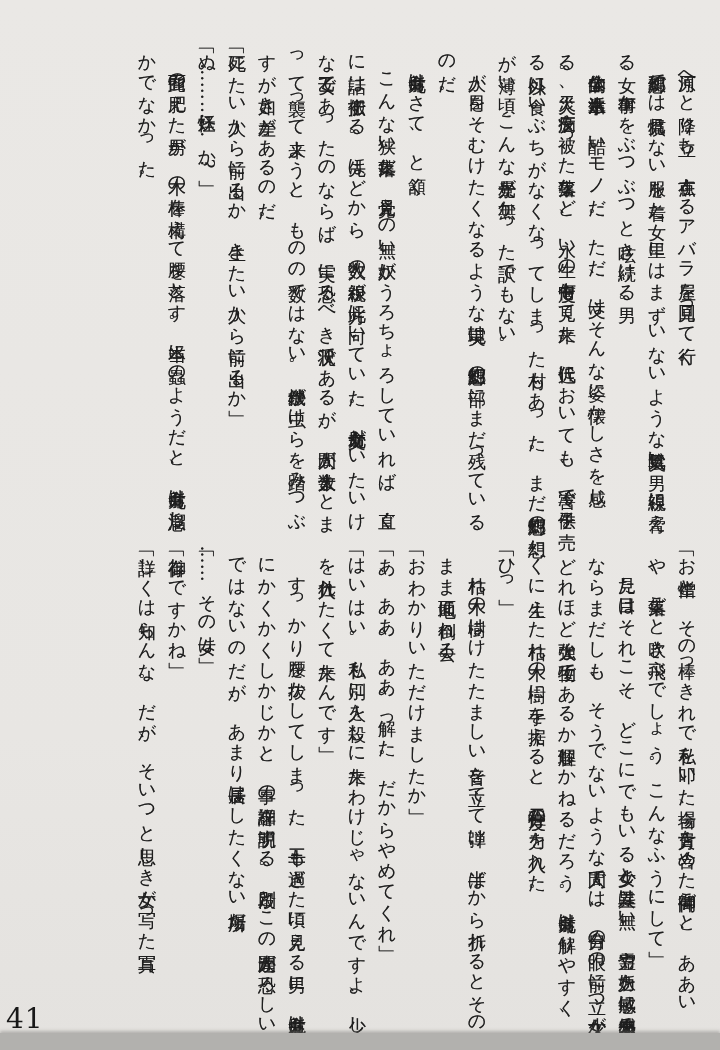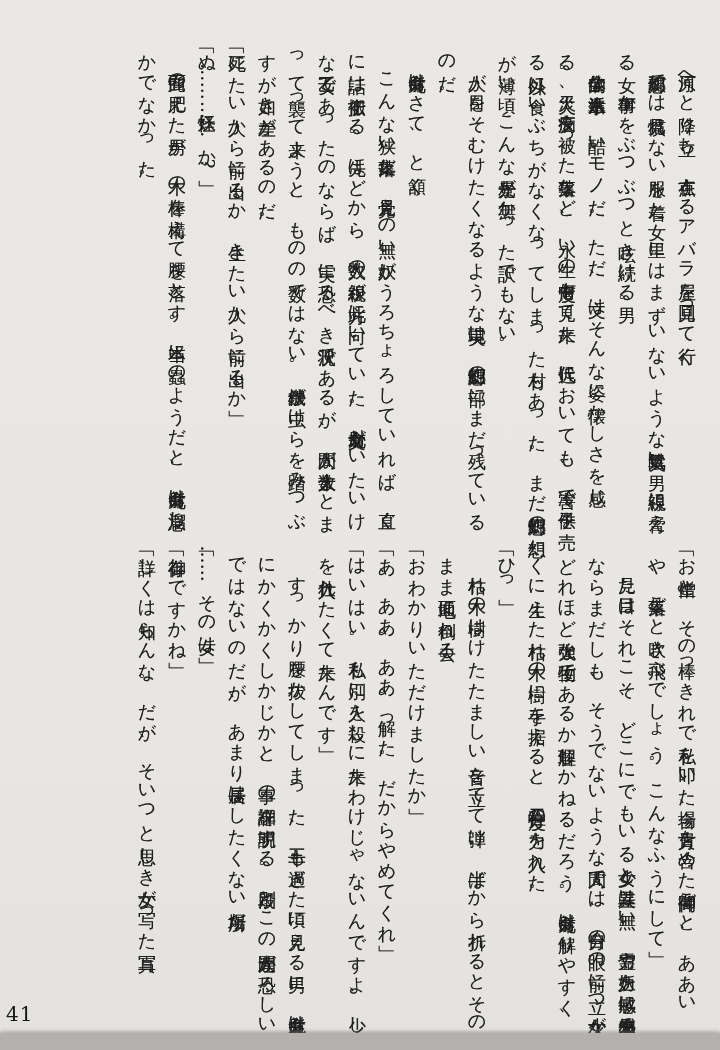--- a/index.html
+++ b/index.html
@@ -21,21 +21,21 @@
     line-height: 30px;
     letter-spacing: 0.4px;
     color: #1e1e1e;
     text-shadow: 0 0 0.5px rgba(30,30,30,0.55);
   }
   .text-block p { margin: 0; padding: 0; }
   .text-block.top    { top: 42px;  height: 488px; }
   .text-block.bottom { top: 545px; height: 488px; }
   .page-number {
     position: absolute; left: 6px; top: 1002px;
-    font-size: 20px; color: #181818;
+    font-size: 28px; color: #181818;
     letter-spacing: 1px;
   }
   .scan-edge {
     position: absolute; left: 0; bottom: 0;
     width: 720px; height: 17px;
     background: #b2b1ae;
     box-shadow: 0 -2px 3px rgba(120,118,115,0.45);
   }
 </style>
 </head>

